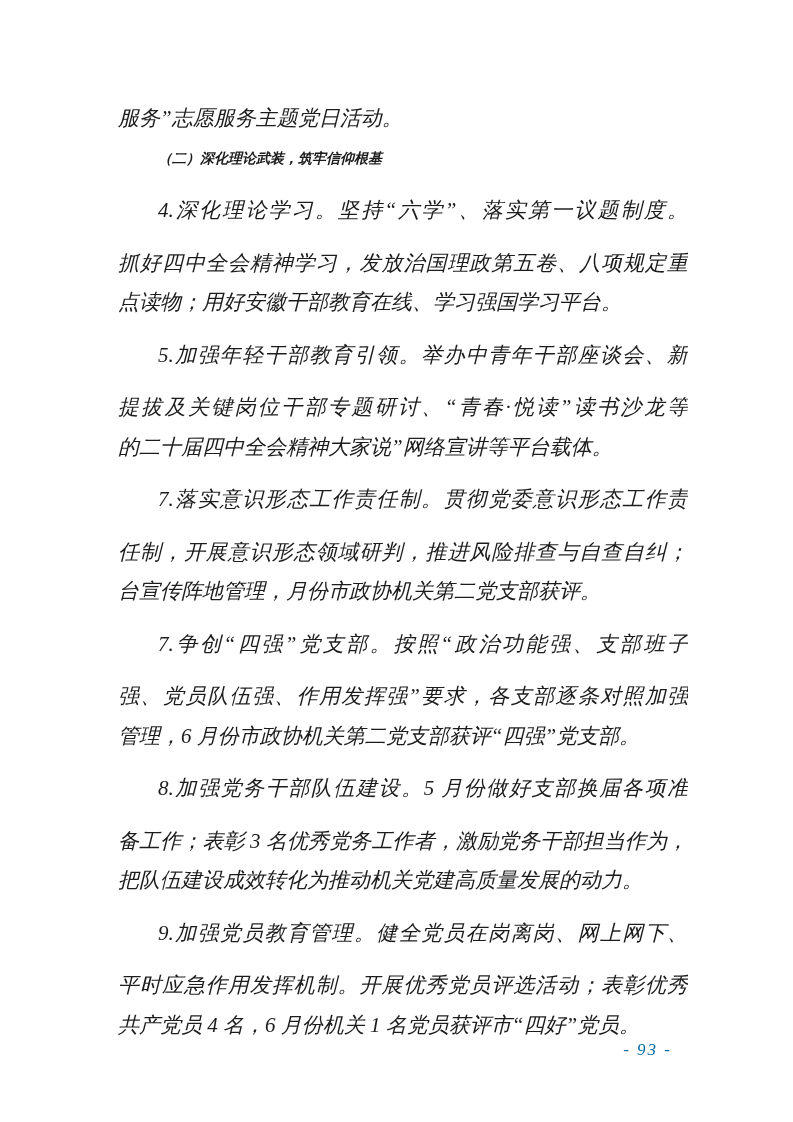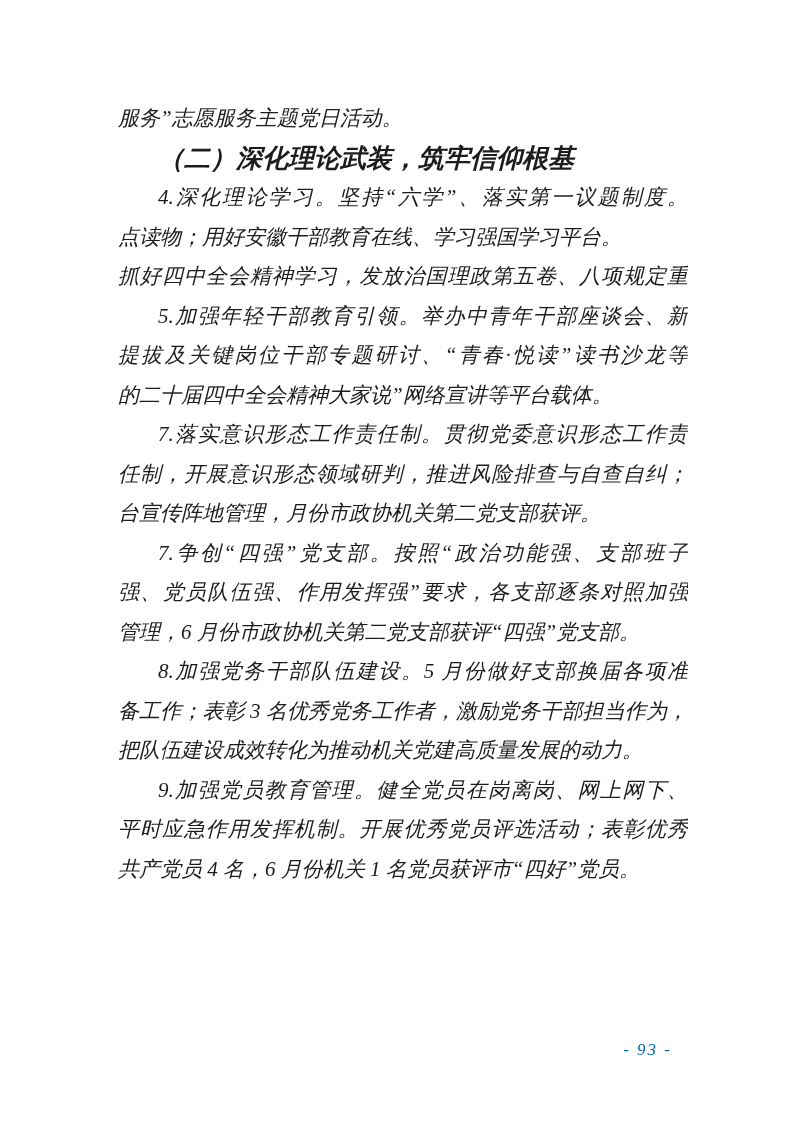--- a/index.html
+++ b/index.html
@@ -33,45 +33,46 @@
     font-size: 21px;
     white-space: normal;
     overflow: hidden;
   }
   .line.indent {
     padding-left: 40px;
   }
   .line.justify {
     text-align: justify;
     text-align-last: justify;
+    margin-top: 13px;
   }
   .line.heading {
     font-weight: bold;
-    font-size: 26px;
+    font-size: 14px;
   }
   .page-number {
     position: absolute;
     top: 1040px;
     right: 121px;
     font-size: 17px;
     line-height: 20px;
     color: #0369a1;
     letter-spacing: 2px;
   }
 </style>
 </head>
 <body>
 
 <div class="page">
   <div class="doc-body">
       <div class="line body">服务”志愿服务主题党日活动。</div>
       <div class="line heading indent">（二）深化理论武装，筑牢信仰根基</div>
       <div class="line body indent justify">4.深化理论学习。坚持“六学”、落实第一议题制度。</div>
+      <div class="line body justify">抓好四中全会精神学习，发放治国理政第五卷、八项规定重</div>
       <div class="line body">点读物；用好安徽干部教育在线、学习强国学习平台。</div>
-      <div class="line body justify">抓好四中全会精神学习，发放治国理政第五卷、八项规定重</div>
       <div class="line body indent justify">5.加强年轻干部教育引领。举办中青年干部座谈会、新</div>
       <div class="line body justify">提拔及关键岗位干部专题研讨、“青春·悦读”读书沙龙等</div>
       <div class="line body">的二十届四中全会精神大家说”网络宣讲等平台载体。</div>
       <div class="line body indent justify">7.落实意识形态工作责任制。贯彻党委意识形态工作责</div>
       <div class="line body justify">任制，开展意识形态领域研判，推进风险排查与自查自纠；</div>
       <div class="line body">台宣传阵地管理，月份市政协机关第二党支部获评。</div>
       <div class="line body indent justify">7.争创“四强”党支部。按照“政治功能强、支部班子</div>
       <div class="line body justify">强、党员队伍强、作用发挥强”要求，各支部逐条对照加强</div>
       <div class="line body">管理，6 月份市政协机关第二党支部获评“四强”党支部。</div>
       <div class="line body indent justify">8.加强党务干部队伍建设。5 月份做好支部换届各项准</div>

